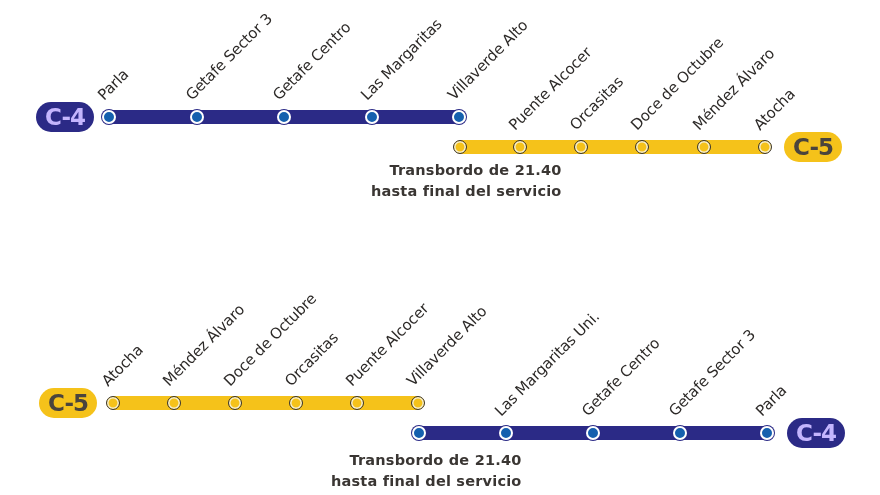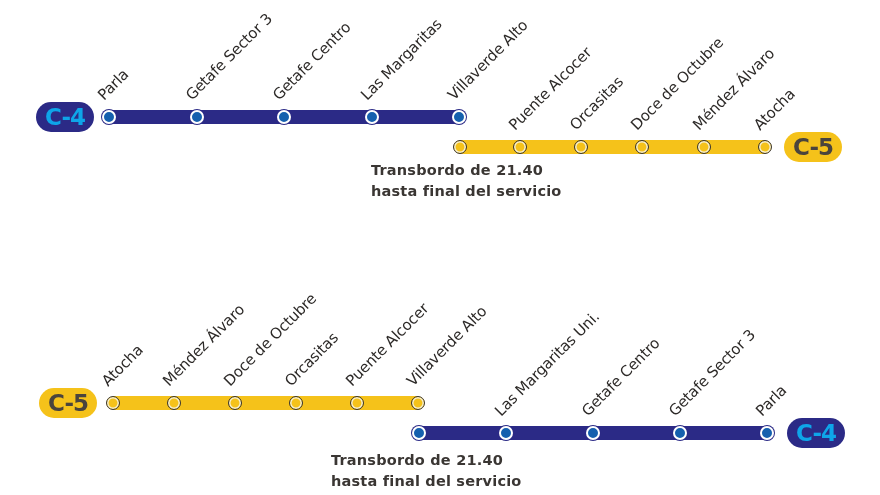--- a/index.html
+++ b/index.html
@@ -10,24 +10,24 @@
   .line.c4 { background:#2b2a86; }
   .line.c5 { background:#f5c21a; }
   .stop { position:absolute; width:14px; height:14px; border-radius:50%; box-sizing:border-box; }
   .stop.c4 { background:#1560ae; border:2px solid #ffffff; box-shadow:0 0 0 1px #2b2a86; }
   .stop.c5 { background:#f5c21a; border:1.5px solid #3a3630; box-shadow:0 0 0 1.5px #f7f1d4 inset; }
   .label { position:absolute; font-size:15px; color:#2d2a28; white-space:nowrap;
            transform-origin:0 100%; transform:rotate(-45deg); line-height:15px; letter-spacing:-0.2px; }
   .badge { position:absolute; height:30px; border-radius:15px; font-weight:bold; font-size:23px;
            display:flex; align-items:center; justify-content:center; letter-spacing:-1px;
            font-family:"DejaVu Sans", "Liberation Sans", sans-serif; }
-  .badge.c4 { background:#2b2a86; color:#0ea5e9; width:58px; }
+  .badge.c4 { background:#2b2a86; color:#c4b5fd; width:58px; }
   .badge.c5 { background:#f5c21a; color:#4a443d; width:58px; }
   .note { position:absolute; font-size:14.5px; font-weight:bold; color:#3a3633; line-height:21px;
-          font-family:"DejaVu Sans", "Liberation Sans", sans-serif; letter-spacing:0.2px; }
+          font-family:"DejaVu Sans", "Liberation Sans", sans-serif; letter-spacing:0.2px;text-align:right; }
 </style>
 </head>
 <body>
 
 <div class="diagram">
 
   <div>
 
     <div class="badge c4" style="left:36px; top:102px;">C-4</div>
 

